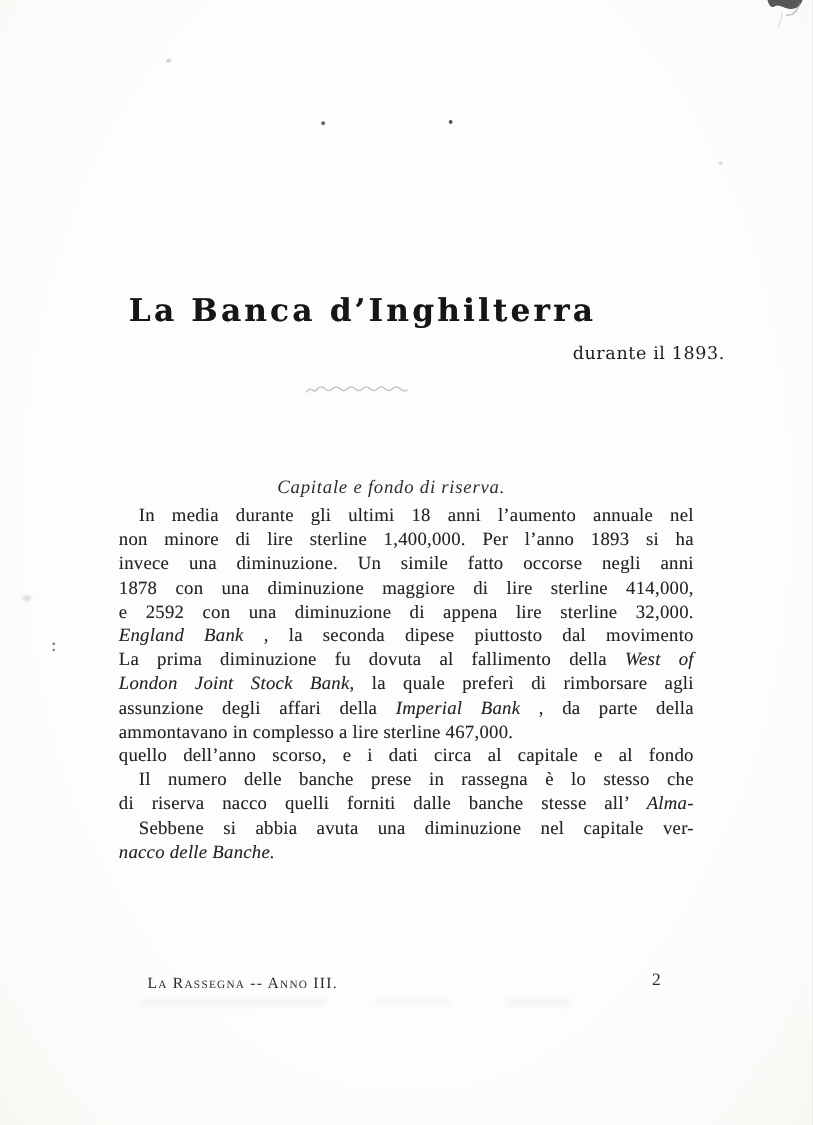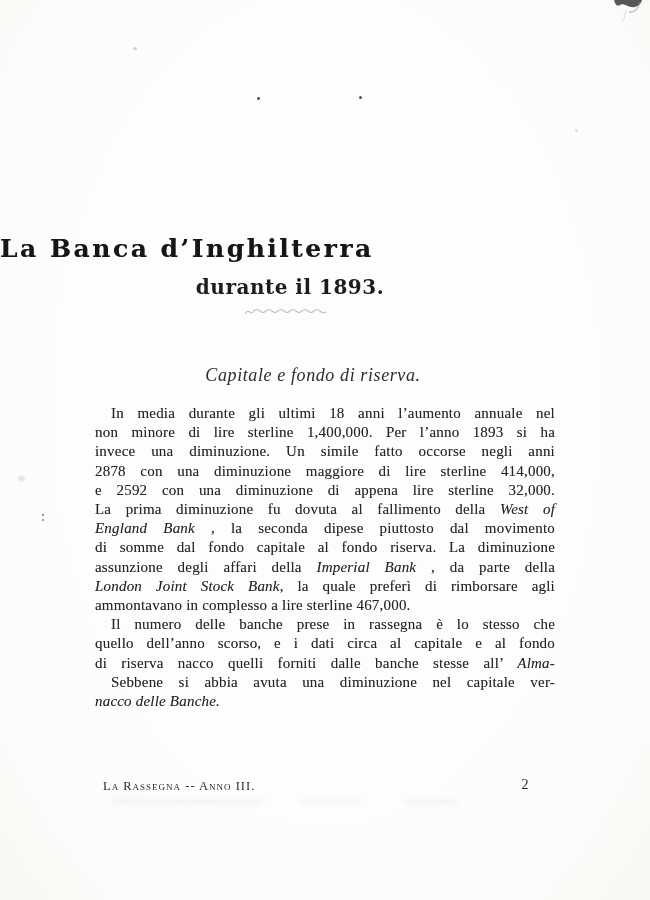--- a/index.html
+++ b/index.html
@@ -13,65 +13,65 @@
     position:relative;
     width:650px;height:900px;
     background:
       radial-gradient(ellipse at 50% 45%, #fdfdfc 60%, #fbfbf9 85%, #f7f7f4 100%);
     color:#272727;
     overflow:hidden;
   }
   
   .doc-title{
     position:absolute; top:234px; left:0; width:580px;
-    text-align:left;
+    text-align:center;
     font-family:"DejaVu Serif", serif;
     font-weight:bold;
     font-size:25px;
     letter-spacing:2.5px;
     color:#161616;
     text-shadow:0 0 0.5px rgba(20,20,20,.55);
   }
   .doc-subtitle{
     position:absolute; top:275px; left:0; width:580px;
-    text-align:center;
+    text-align:right;
     font-family:"DejaVu Serif", serif;
-    font-weight:bold;
-    font-size:20px;
+    font-weight:normal;
+    font-size:14px;
     letter-spacing:0.5px;
     color:#1c1c1c;
   }
   .squiggle{
     position:absolute; top:306px; left:243px; width:90px; height:12px;
     opacity:.55;
   }
   .section-heading{
-    position:absolute; top:365px; left:0; width:626px;
+    position:absolute; top:382px; left:0; width:626px;
     text-align:center;
     font-style:italic;
-    font-size:18px;
+    font-size:15px;
     letter-spacing:0.6px;
     color:#2d2d2d;
   }
   
   .body-text{
     position:absolute; top:404px; left:95px; width:460px;
     font-size:15px;
     line-height:19.2px;
     letter-spacing:0.2px;
     color:#252525;
     text-shadow:0 0 0.4px rgba(30,30,30,.35);
   }
   .line{ text-align:justify; text-align-last:justify; }
   .line.endline{ text-align-last:left; }
   .line.indent{ text-indent:16px;font-family:Liberation Serif, serif; }
   .it{ font-style:italic; }
   
   .footer-journal{
-    position:absolute; top:779px; left:103px;
+    position:absolute; top:779px; left:118px;
     font-variant:small-caps;
     font-size:12.5px;
     letter-spacing:1px;
     color:#2b2b2b;
   }
   .footer-pagenum{
     position:absolute; top:777px; left:515px; width:20px;
     text-align:center;
     font-size:14px;
     color:#2b2b2b;
@@ -119,30 +119,29 @@
   <svg class="squiggle" viewBox="0 0 90 12">
     <path d="M2,8 q2,-4 5,-2 q2,2 4,-1 q3,-3 6,0 q3,3 6,0 q3,-3 6,0 q3,3 6,0 q3,-3 6,0 q3,3 6,0 q3,-3 6,0 q3,3 6,0 q3,-3 6,0 q3,3 6,0 q3,-3 6,0 q3,3 6,1" fill="none" stroke="#8f8f8b" stroke-width="1.1"></path>
   </svg>
 
   <div class="section-heading">Capitale e fondo di riserva.</div>
 
   <div class="body-text">
       <div class="line indent"><span>In media durante gli ultimi 18 anni l’aumento annuale nel</span></div>
       <div class="line"><span>non minore di lire sterline 1,400,000. Per l’anno 1893 si ha</span></div>
       <div class="line"><span>invece una diminuzione. Un simile fatto occorse negli anni</span></div>
-      <div class="line"><span>2878 con una diminuzione maggiore di lire sterline 414,000,</span></div>
+      <div class="line"><span>1878 con una diminuzione maggiore di lire sterline 414,000,</span></div>
       <div class="line"><span>e 2592 con una diminuzione di appena lire sterline 32,000.</span></div>
+      <div class="line"><span class="it">England Bank</span><span> , la seconda dipese piuttosto dal movimento</span></div>
       <div class="line"><span>La prima diminuzione fu dovuta al fallimento della </span><span class="it">West of</span></div>
-      <div class="line"><span class="it">England Bank</span><span> , la seconda dipese piuttosto dal movimento</span></div>
-      <div class="line"><span>di somme dal fondo capitale al fondo riserva. La diminuzione</span></div>
+      <div class="line"><span class="it">London Joint Stock Bank</span><span>, la quale preferì di rimborsare agli</span></div>
       <div class="line"><span>assunzione degli affari della </span><span class="it">Imperial Bank</span><span> , da parte della</span></div>
-      <div class="line"><span class="it">London Joint Stock Bank</span><span>, la quale preferì di rimborsare agli</span></div>
       <div class="line endline"><span>ammontavano in complesso a lire sterline 467,000.</span></div>
+      <div class="line"><span>quello dell’anno scorso, e i dati circa al capitale e al fondo</span></div>
       <div class="line indent"><span>Il numero delle banche prese in rassegna è lo stesso che</span></div>
-      <div class="line"><span>quello dell’anno scorso, e i dati circa al capitale e al fondo</span></div>
       <div class="line"><span>di riserva nacco quelli forniti dalle banche stesse all’ </span><span class="it">Alma-</span></div>
       <div class="line indent"><span>Sebbene si abbia avuta una diminuzione nel capitale ver-</span></div>
       <div class="line endline"><span class="it">nacco delle Banche.</span></div>
     </div>
 
   <div class="footer-journal">La Rassegna -- Anno III.</div>
   <div class="footer-pagenum">2</div>
 
 </div>
 

